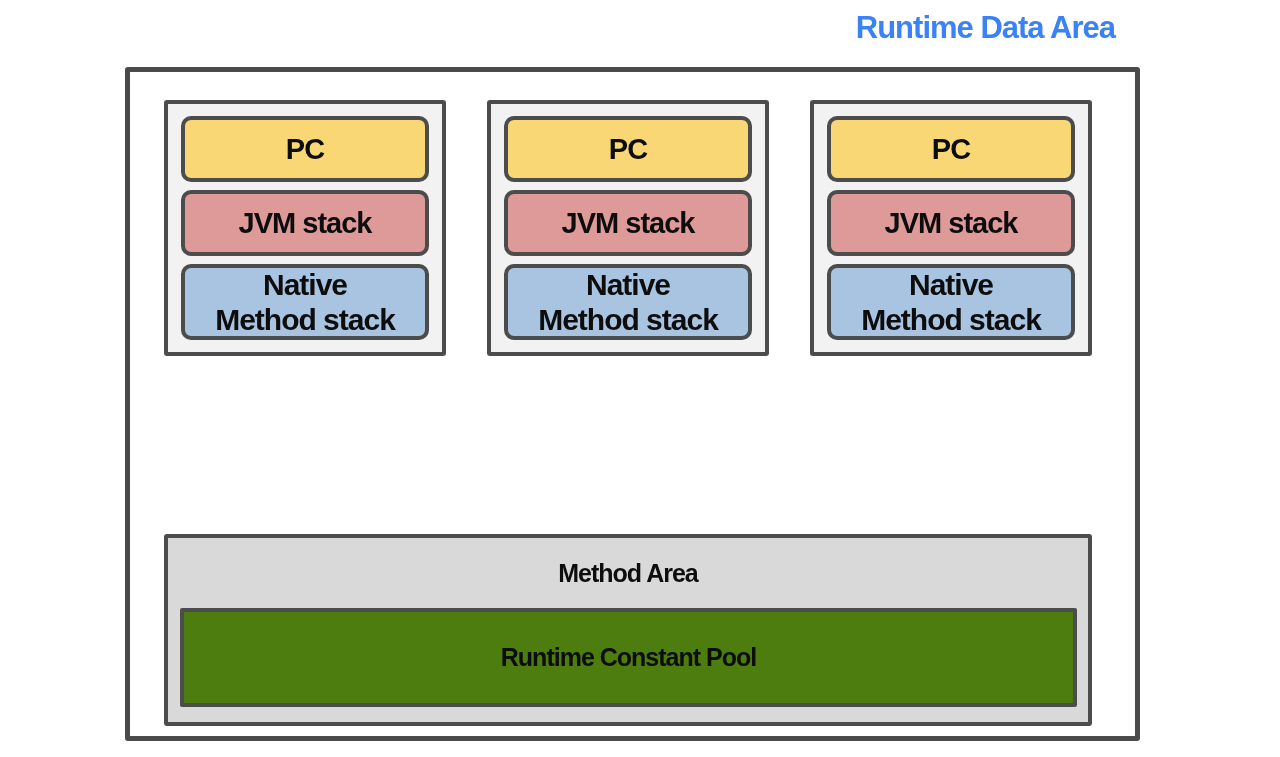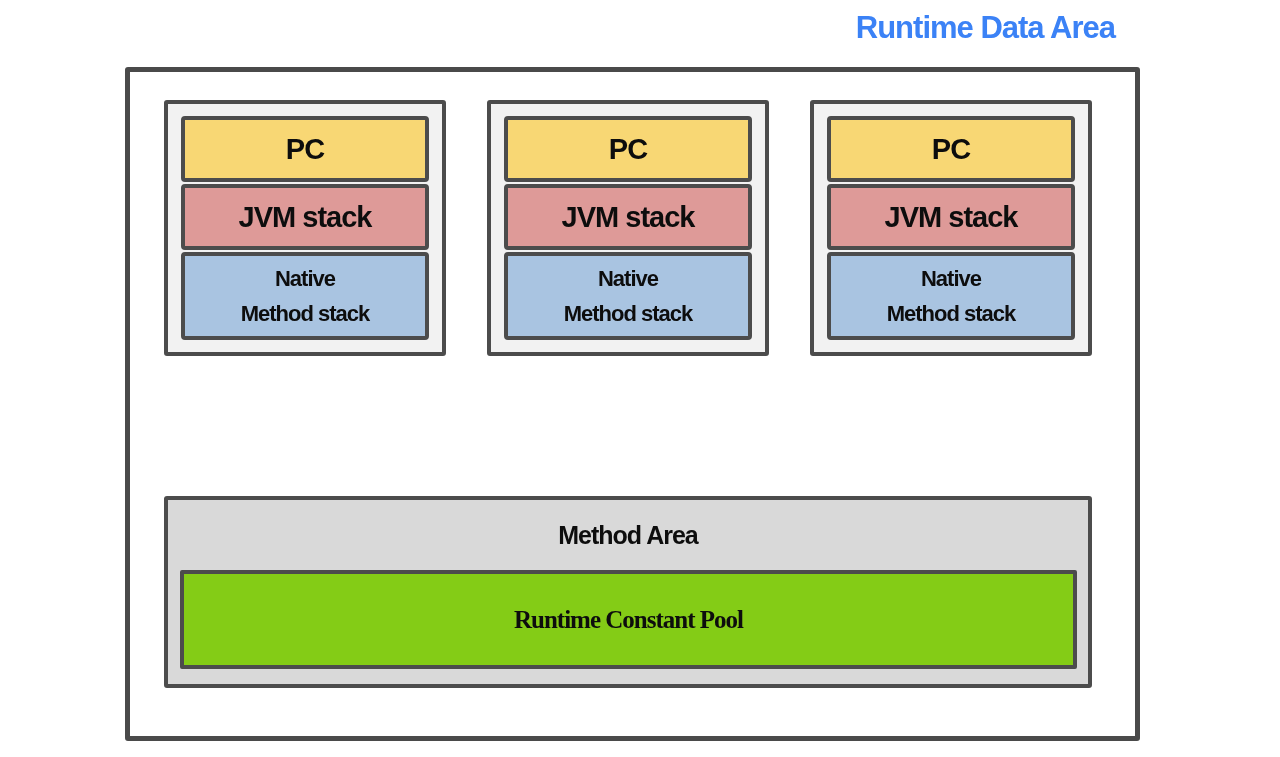--- a/index.html
+++ b/index.html
@@ -50,36 +50,36 @@
     display: flex;
     flex-direction: column;
     justify-content: space-between;
   }
   .thread.t1 { left: 34px; }
   .thread.t2 { left: 357px; }
   .thread.t3 { left: 680px; }
   .box {
     box-sizing: border-box;
     border: 4px solid #4c4c4c;
-    border-radius: 4px;
+    border-radius: 10px;
     display: flex;
     flex-direction: column;
     align-items: center;
     justify-content: center;
     text-align: left;
     font-weight: 700;
     letter-spacing: -1px;
   }
   .box.pc, .box.jvm {
     height: 66px;
     font-size: 29px;
   }
   .box.native {
-    height: 88px;
-    font-size: 22px;
+    height: 76px;
+    font-size: 30px;
     line-height: 35px;
   }
   .heap {
     position: absolute;
     left: 34px;
     top: 316px;
     width: 928px;
     height: 100px;
     box-sizing: border-box;
     border: 4px solid #4c4c4c;
@@ -87,21 +87,21 @@
     display: flex;
     align-items: center;
     justify-content: center;
     font-size: 27px;
     font-weight: 700;
     letter-spacing: -1px;
   }
   .method-area {
     position: absolute;
     left: 34px;
-    top: 424px;
+    top: 462px;
     width: 928px;
     height: 192px;
     box-sizing: border-box;
     border: 4px solid #4c4c4c;
     border-radius: 3px;
   }
   .ma-label {
     height: 70px;
     display: flex;
     align-items: center;
@@ -159,17 +159,17 @@
       <div class="box jvm" style="background-color: rgb(222, 154, 152);">JVM stack</div>
       <div class="box native" style="background-color: rgb(169, 196, 225);">
         <div>Native</div>
         <div>Method stack</div>
       </div>
     </div>
 
 
     <div class="method-area" style="background-color: rgb(217, 217, 217);">
       <div class="ma-label">Method Area</div>
-      <div class="rcp" style="background-color: #84cc16; font-family: Liberation Serif, serif;">Runtime Constant Pool</div>
+      <div class="rcp" style="background-color: #4d7c0f;">Runtime Constant Pool</div>
     </div>
 
   </div>
 </div>
 
 </body></html>

